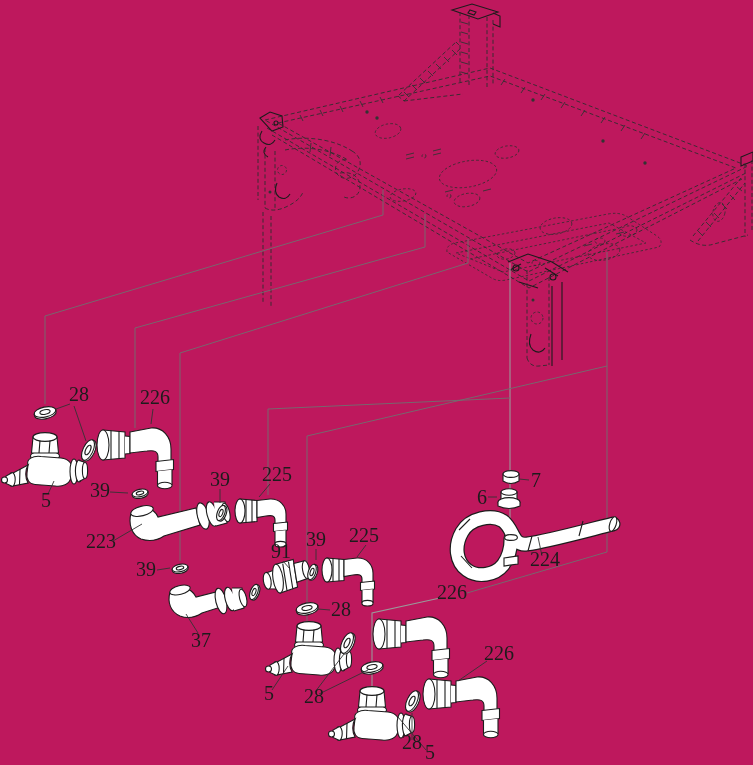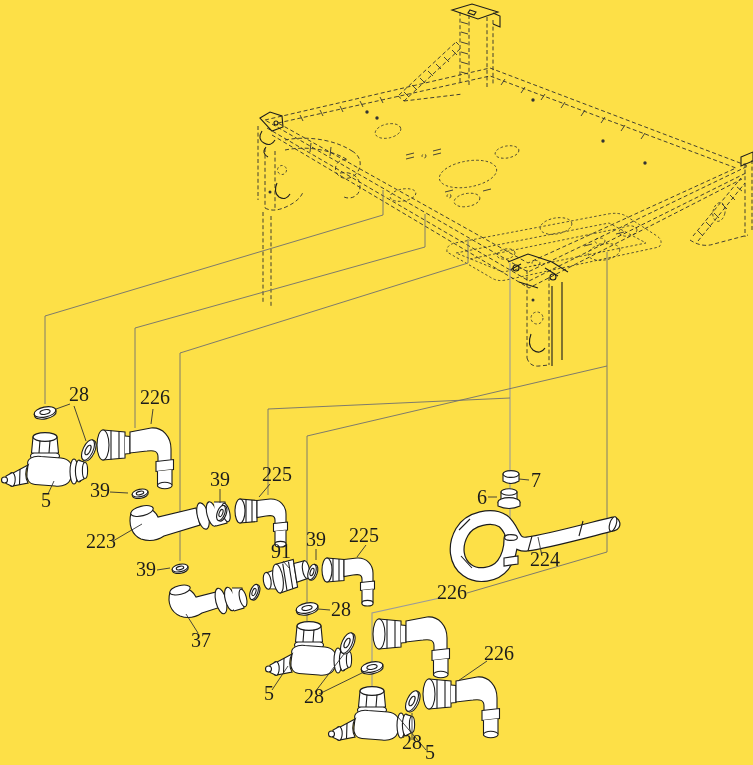--- a/index.html
+++ b/index.html
@@ -1,16 +1,16 @@
 <!DOCTYPE html>
 <html><head>
 <meta charset="utf-8">
 <style>
   html,body{margin:0;padding:0;background:#ffffff;}
-  .page{width:753px;height:765px;background:#fde047;position:relative;overflow:hidden;}
+  .page{width:753px;height:765px;background:#be185d;position:relative;overflow:hidden;}
   svg{display:block;}
   .callout{font:20px "Liberation Serif", serif;fill:#1c1c1c;text-anchor:middle;}
   .ink{stroke:#1c1c1c;fill:none;stroke-width:1.1;}
   .inkf{stroke:#1c1c1c;fill:#ffffff;stroke-width:1.1;}
   .dash{stroke:#2e2e2e;fill:none;stroke-width:0.9;stroke-dasharray:4 2.6;}
   .dashf{stroke:#2e2e2e;fill:none;stroke-width:0.8;stroke-dasharray:2.5 2.2;}
   .lead{stroke:#6f6f6f;fill:none;stroke-width:0.9;}
   .lead2{stroke:#9a9a9a;fill:none;stroke-width:1.1;}
   .tick{stroke:#333333;fill:none;stroke-width:0.9;}
 </style>

